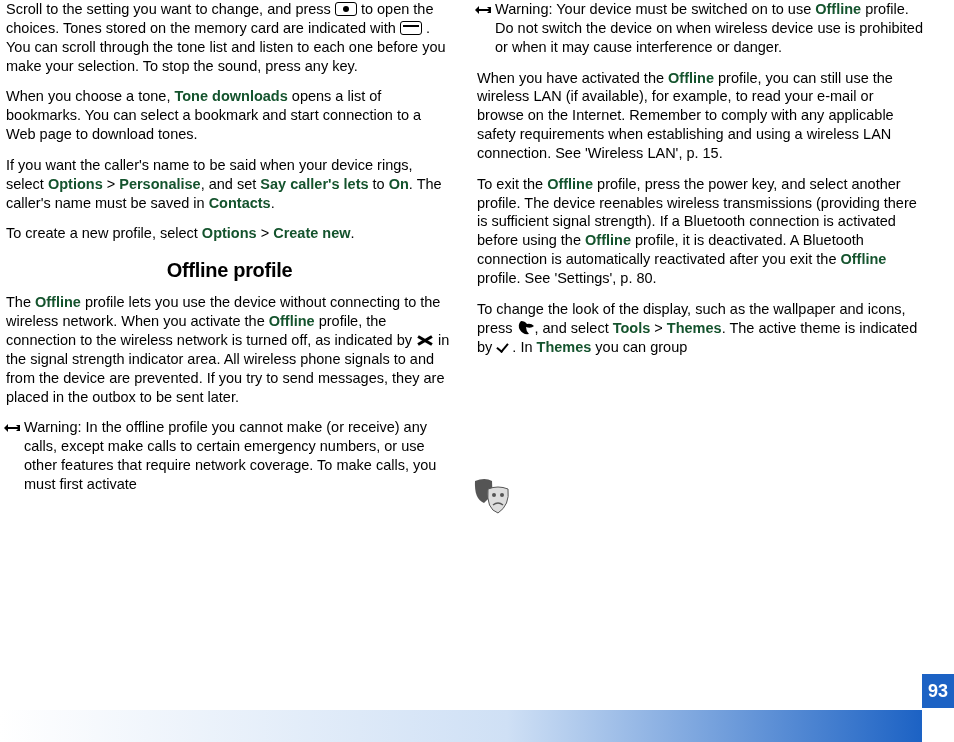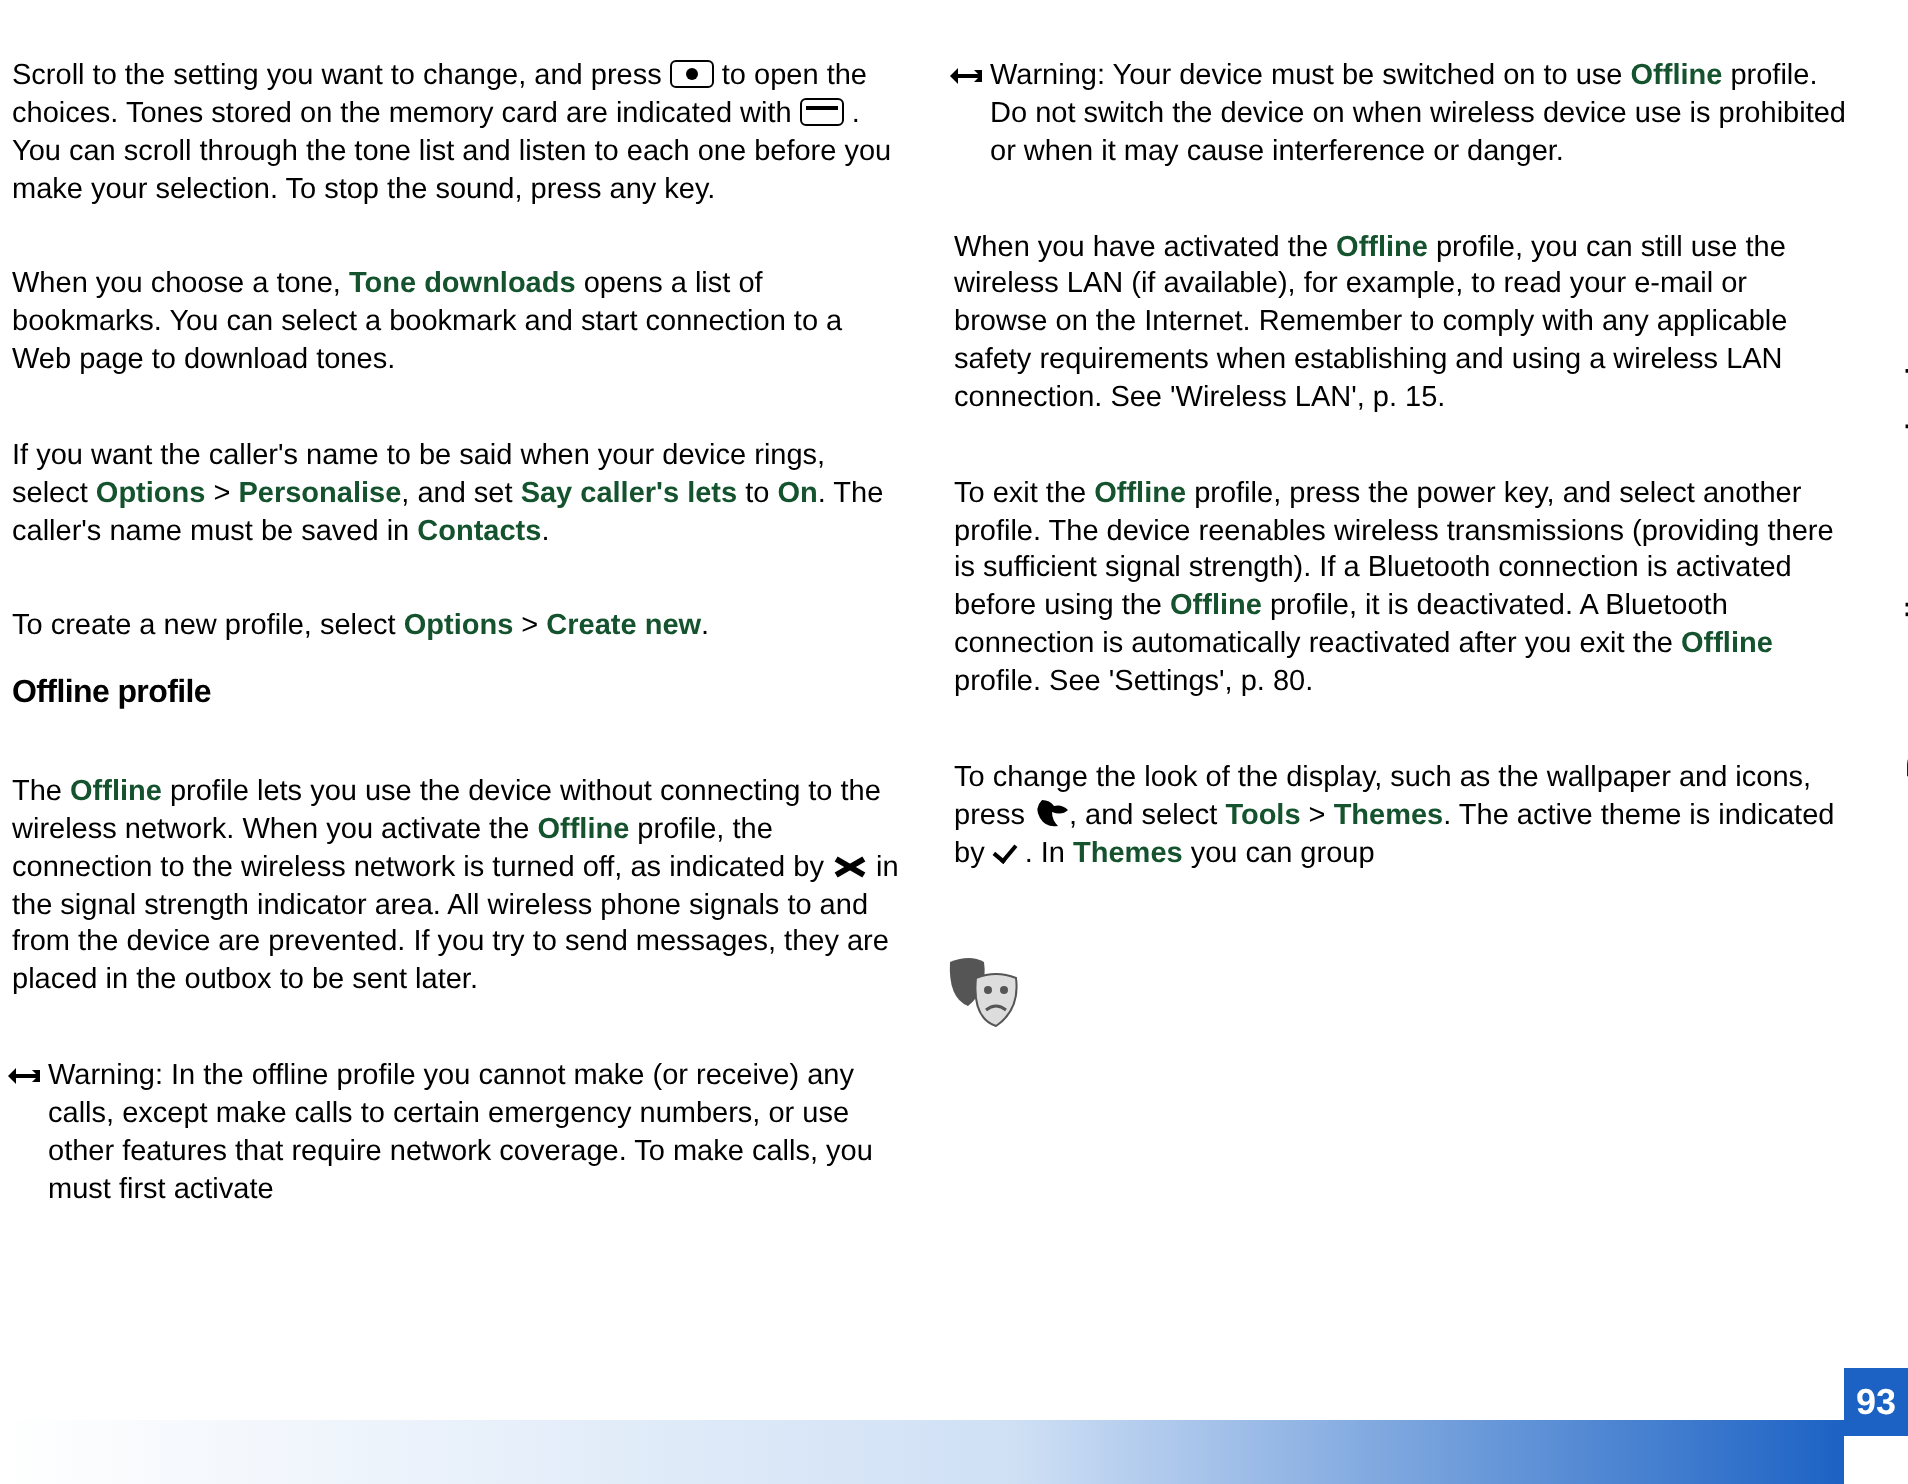--- a/index.html
+++ b/index.html
@@ -15,28 +15,29 @@
   .page {
     display: flex;
     height: 680px;
     padding: 0 30px 0 6px;
     gap: 24px;
   }
   .col {
     flex: 1;
     line-height: 1.3;
   }
-  .col p { margin-bottom: 12px; margin-top: 29px; }
+  .col p { margin-bottom: 12px; }
   .blue { color: #14532d; font-weight: bold; }
   .bold { font-weight: normal; }
   h2 {
-    font-size: 16px;
+    font-size: 20px;
     font-weight: bold;
     margin: 14px 0 10px 0;
     letter-spacing: -0.3px;
+    text-align: center;
   }
   h2.look {
     margin-left: 56px;
     line-height: 1.15;
   }
   .warn-row { position: relative; padding-left: 18px; }
   .warn-icon {
     position: absolute;
     left: -2px; top: 2px;
     width: 16px; height: 12px;
@@ -139,21 +140,21 @@
   }
   .gradient {
     position: absolute;
     left: 0; right: 32px;
     bottom: 0;
     height: 32px;
     background: linear-gradient(to right, #ffffff 0%, #cfe0f5 55%, #1c62c4 100%);
   }
   .pagenum {
     position: absolute;
-    right: 0; bottom: 24px;
+    right: 0; bottom: 34px;
     width: 32px; height: 34px;
     background: #1c62c4;
     color: #fff;
     font-weight: bold;
     font-size: 18px;
     text-align: center;
     line-height: 34px;
   }
 </style>
 </head>

